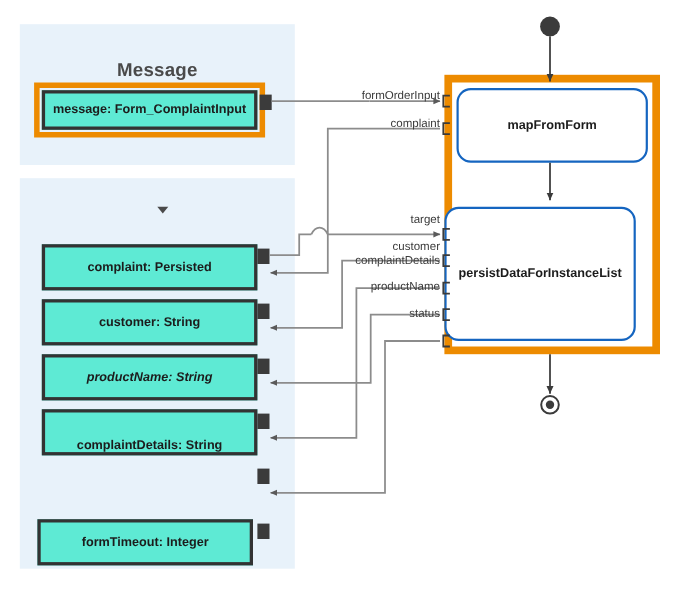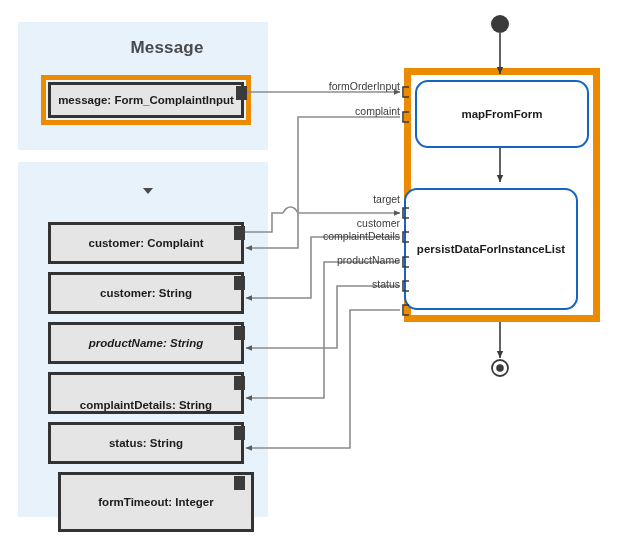--- a/index.html
+++ b/index.html
@@ -29,47 +29,46 @@
   .panel-title {
     position: absolute;
     left: 0;
     width: 100%;
     text-align: center;
     font-size: 17px;
     font-weight: bold;
     color: #4a4a4a;
     letter-spacing: 0.2px;
   }
-  #panel-message .panel-title { top: 16px; margin-left: 24px; }
+  #panel-message .panel-title { top: 32px; }
   #panel-persisted .panel-title { top: 20px; }
 
   .caret {
     display: inline-block;
     width: 0;
     height: 0;
     margin-left: 9px;
     vertical-align: 3px;
     border-left: 5px solid transparent;
     border-right: 5px solid transparent;
     border-top: 6px solid #4a4a4a;
   }
 
   
   .varbox {
     position: absolute;
     box-sizing: border-box;
-    background: #e5e5e5;
+    background: #5eead4;
     border: 3px solid #333333;
     display: flex;
     align-items: center;
     justify-content: center;
     font-size: 11.5px;
     font-weight: bold;
     color: #1c1c1c;
-    margin-left: 10px;
   }
   .varbox.highlight {
     border: 3px solid #333333;
     outline: 5px solid #ed8b00;
     outline-offset: 2px;
   }
 
   
   .port-out {
     position: absolute;
@@ -149,45 +148,42 @@
   </div>
   <div class="port-out" style="left:236px; top:86px;"></div>
 
   <div class="panel" id="panel-persisted">
     <div class="panel-title">
       <span class="caret"></span>
     </div>
   </div>
 
   <div class="varbox" style="left:38px; top:222px; width:196px; height:42px;">
-    <span>customer: Complaint</span>
+    <span>complaint: Persisted</span>
   </div>
   <div class="port-out" style="left:234px; top:226px;"></div>
 
   <div class="varbox" style="left:38px; top:272px; width:196px; height:42px;">
     <span>customer: String</span>
   </div>
   <div class="port-out" style="left:234px; top:276px;"></div>
 
   <div class="varbox" style="left:38px; top:322px; width:196px; height:42px;font-style:italic;">
     <span>productName: String</span>
   </div>
   <div class="port-out" style="left:234px; top:326px;"></div>
 
   <div class="varbox" style="left:38px; top:372px; width:196px; height:42px;align-items:flex-end;">
     <span>complaintDetails: String</span>
   </div>
   <div class="port-out" style="left:234px; top:376px;"></div>
 
-  <div class="varbox" style="left:38px; top:422px; width:196px; height:42px;">
-    <span>status: String</span>
-  </div>
   <div class="port-out" style="left:234px; top:426px;"></div>
 
-  <div class="varbox" style="left:48px; top:472px; width:196px; height:60px;">
+  <div class="varbox" style="left:34px; top:472px; width:196px; height:42px;">
     <span>formTimeout: Integer</span>
   </div>
   <div class="port-out" style="left:234px; top:476px;"></div>
 
   <div id="activity-group"></div>
 
   <div class="activity-node" id="node-mapfromform">
     <span>mapFromForm</span>
   </div>
 

